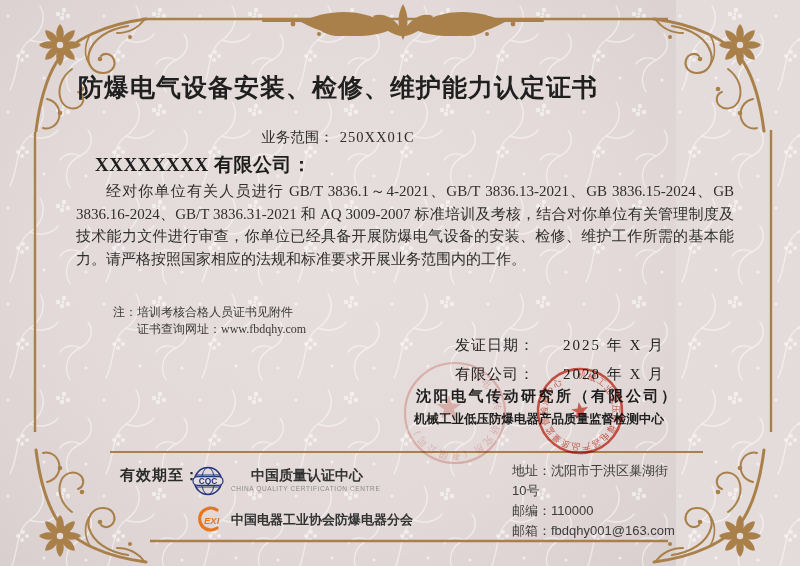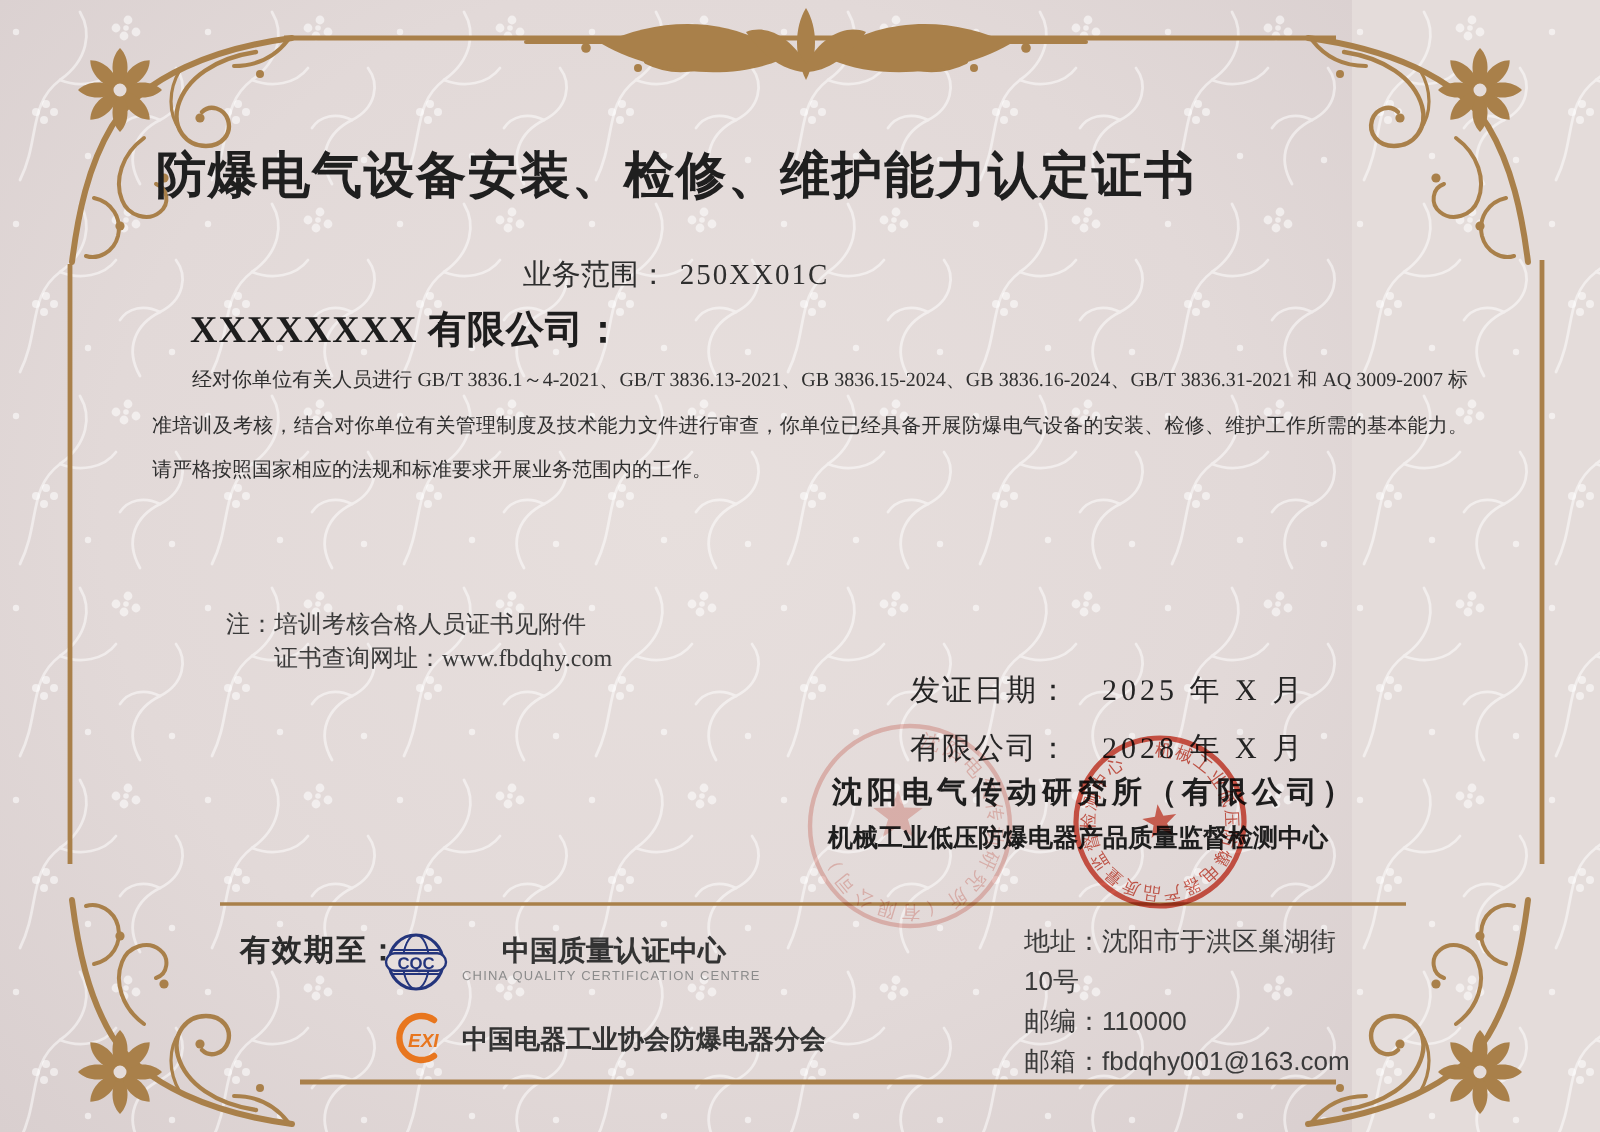--- a/index.html
+++ b/index.html
@@ -10,28 +10,28 @@
         background:radial-gradient(ellipse at 50% 45%, #e7dfdd 0%, #e2d9d8 60%, #d9cfcf 100%);}
   .abs{position:absolute;}
   svg{display:block;}
 
   .title{left:0;right:0;top:71px;text-align:center;
          font-family:"Liberation Sans","DejaVu Sans",sans-serif;
          font-weight:bold;font-size:25px;letter-spacing:1px;color:#1f1f1f;}
   .certno{left:0;right:0;top:128px;text-align:center;font-size:14.5px;color:#2e2e2e;}
   .certno .v{margin-left:6px;letter-spacing:1px;margin-top:12px;}
   .company{left:95px;top:152px;font-size:19px;font-weight:bold;color:#1d1d1d;letter-spacing:.5px;}
-  .bodytext{left:76px;top:180px;width:658px;font-size:10px;line-height:22.5px;
+  .bodytext{left:76px;top:180px;width:658px;font-size:15px;line-height:22.5px;
             color:#2f2f2f;text-align:justify;}
   .bodytext p{margin:0;text-indent:2em;}
   .note{left:113px;top:304px;font-size:12px;line-height:17px;color:#3a3a3a;}
   .note .l2{padding-left:2em;}
   .dates{left:455px;top:336px;font-size:15px;color:#242424;}
   .dates .row{margin-bottom:10px;letter-spacing:1px;}
-  .dates .v{margin-left:16px;letter-spacing:2px;}
+  .dates .v{margin-left:28px;letter-spacing:2px;}
   .issuer1{left:416px;top:387px;width:252px;font-size:15px;font-weight:bold;
            color:#1e1e1e;letter-spacing:2.5px;white-space:nowrap;}
   .issuer2{left:414px;top:411px;font-size:12.5px;font-weight:bold;color:#1e1e1e;letter-spacing:0;white-space:nowrap;}
 
   .guide{left:120px;top:466px;font-size:15px;font-weight:bold;
          font-family:"Liberation Sans","DejaVu Sans",sans-serif;color:#2b2b2b;letter-spacing:1px;}
   .org1-name{left:231px;top:467px;font-size:14px;font-weight:bold;
          font-family:"Liberation Sans","DejaVu Sans",sans-serif;color:#333;margin-left:20px;}
   .org1-en{left:231px;top:485px;font-size:6.5px;letter-spacing:.6px;
          font-family:"Liberation Sans","DejaVu Sans",sans-serif;color:#8b8b8b;}

